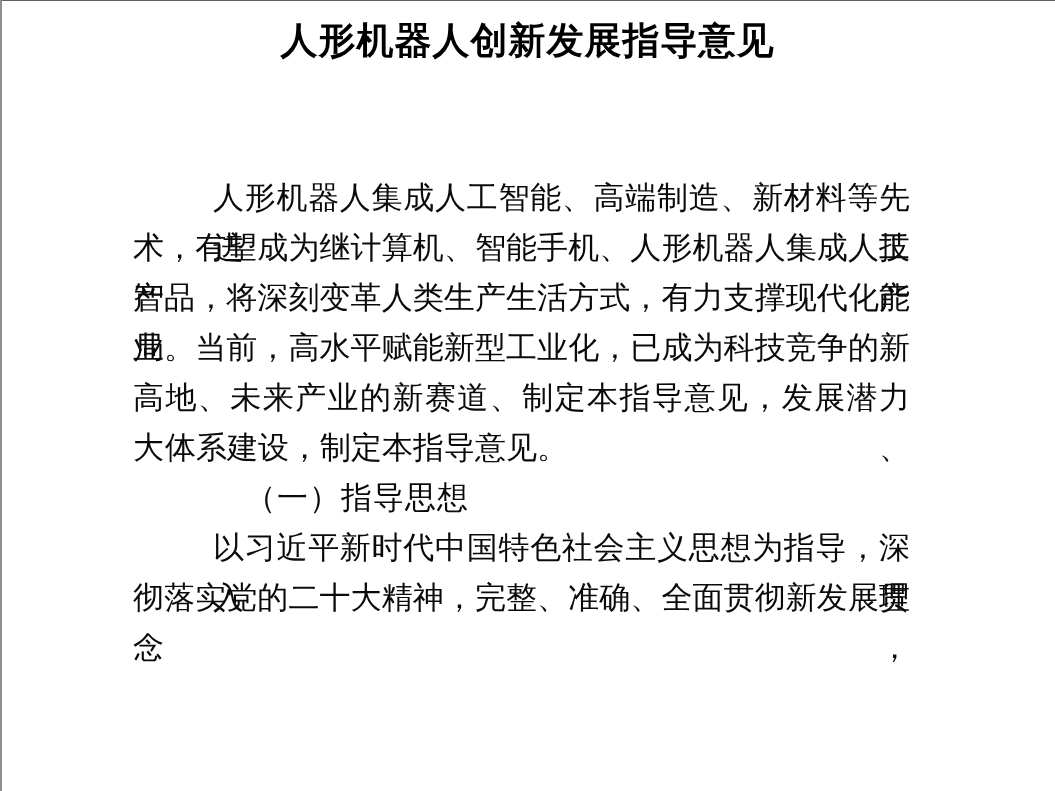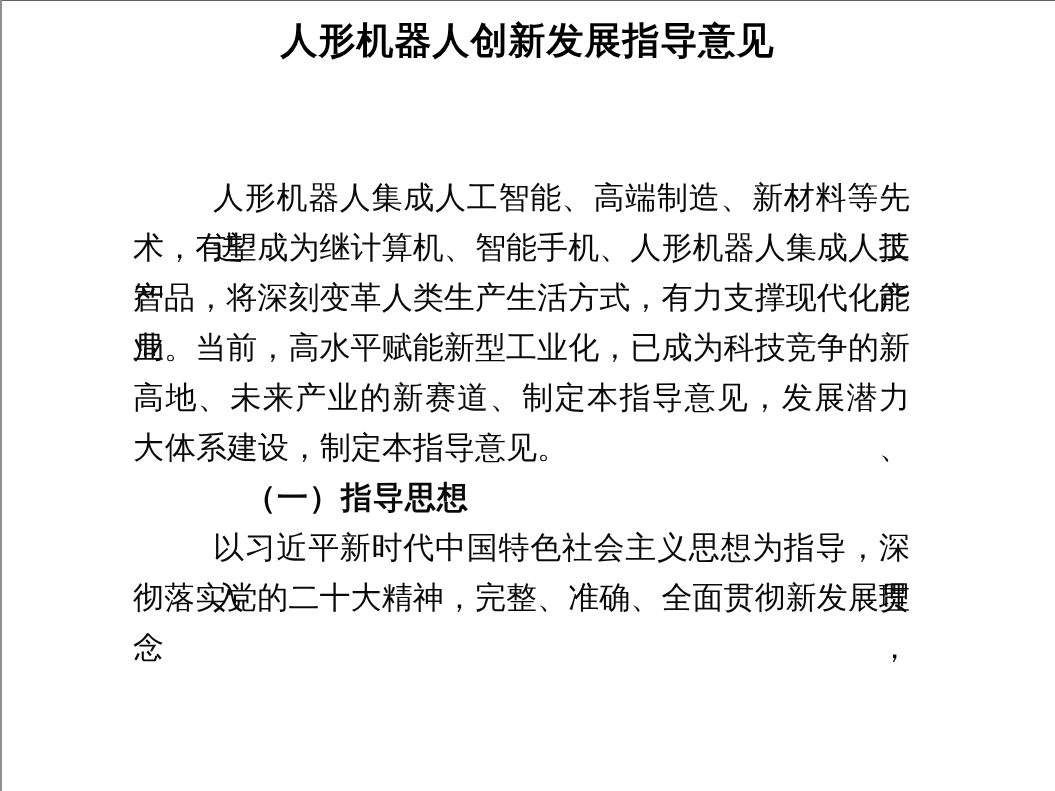--- a/index.html
+++ b/index.html
@@ -70,21 +70,21 @@
     margin-left: 32px;
   }
   .line.h1 {
     font-family: "DejaVu Sans", sans-serif;
     font-weight: bold;
     text-align-last: left;
     letter-spacing: 2px;
   }
   .line.h2 {
     font-family: "DejaVu Serif", serif;
-    font-weight: bold;
+    font-weight: normal;
     text-align-last: left;
     letter-spacing: 1px;
   }
 </style>
 </head>
 <body>
 
 <div class="page">
   <div class="edge-top"></div>
   <div class="edge-left"></div>

